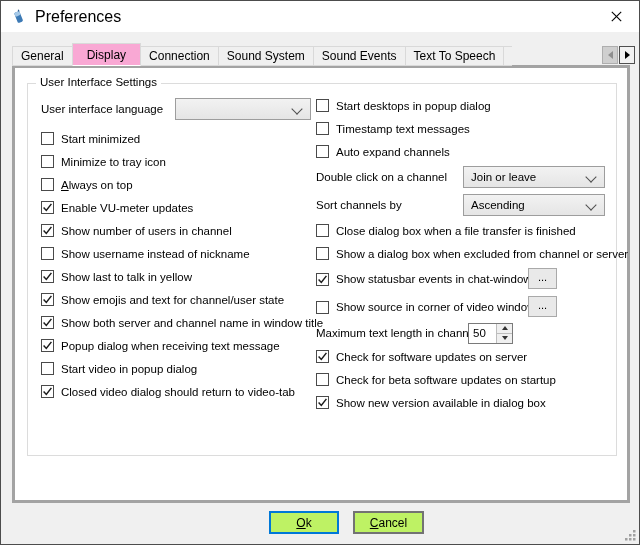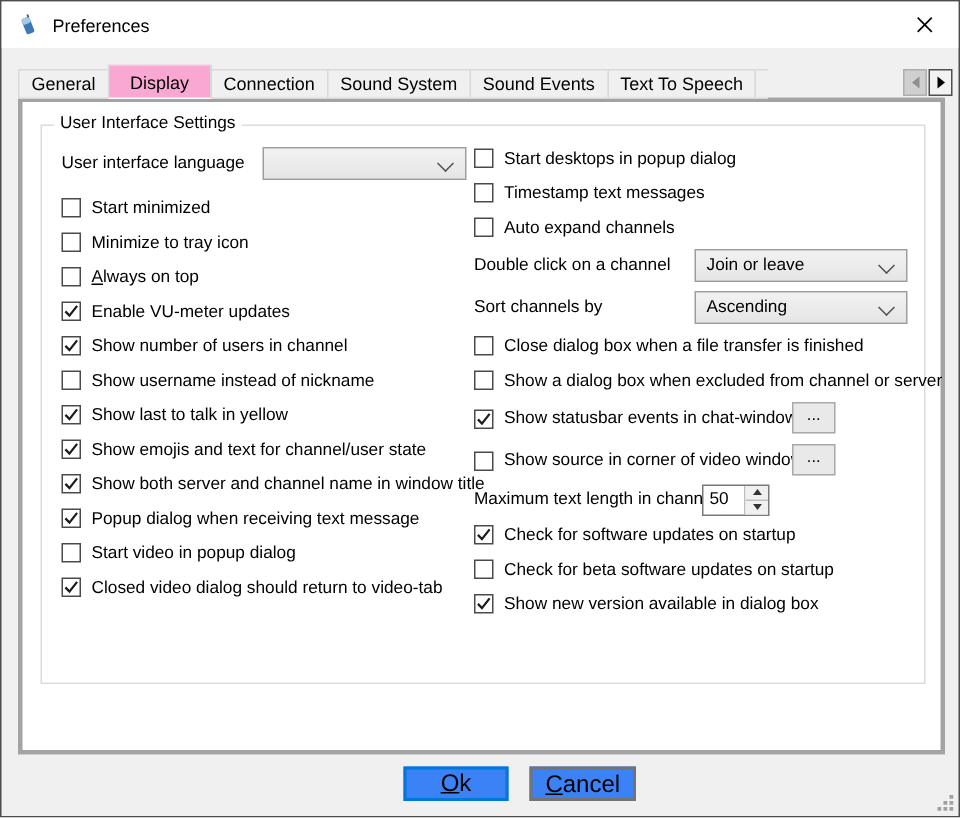--- a/index.html
+++ b/index.html
@@ -2,21 +2,21 @@
 <html><head>
 <meta charset="utf-8">
 <style>
   html,body{margin:0;padding:0;background:#ffffff;}
   .window{position:relative;width:640px;height:545px;box-sizing:border-box;
     background:#f0f0f0;border:1px solid #4c4c4c;overflow:hidden;
     font-family:"Liberation Sans","DejaVu Sans",sans-serif;font-size:11.5px;color:#000;}
   
   .titlebar{position:absolute;top:0;left:0;right:0;height:31px;background:#fff;
     display:flex;align-items:center;padding-left:10px;box-sizing:border-box;}
-  .title-text{font-size:12px;margin-left:8px;}
+  .title-text{font-size:16px;margin-left:8px;}
   .close-btn{position:absolute;right:0;top:0;width:45px;height:30px;
     display:flex;align-items:center;justify-content:center;cursor:default;}
   
   .tabbar{position:absolute;top:42px;left:11px;width:500px;height:23px;
     display:flex;align-items:flex-end;overflow:hidden;z-index:2;}
   .tab{flex:none;height:20px;box-sizing:border-box;border:1px solid #d9d9d9;
     background:#f0f0f0;display:flex;align-items:center;padding:0 8px;
     margin-right:-1px;font-size:12px;white-space:nowrap;}
   .tab.active{background:#f9a8d4;height:23px;border-bottom:1px solid #fff;
     padding:0 14px;position:relative;z-index:3;}
@@ -59,21 +59,21 @@
   .row-spin .rs-label{width:152px;flex:none;}
   .spinbox{display:flex;height:21px;box-sizing:border-box;border:1px solid #7a7a7a;background:#fff;}
   .spin-value{width:23px;padding-left:4px;display:flex;align-items:center;}
   .spin-btns{width:15px;border-left:1px solid #bdbdbd;display:flex;flex-direction:column;}
   .spin-btn{flex:1;display:flex;align-items:center;justify-content:center;background:#f0f0f0;}
   .spin-btn.up{border-bottom:1px solid #bdbdbd;}
   .tri-up{width:0;height:0;border-left:3px solid transparent;border-right:3px solid transparent;border-bottom:4px solid #333;}
   .tri-down{width:0;height:0;border-left:3px solid transparent;border-right:3px solid transparent;border-top:4px solid #333;}
   
   .footer-btn{position:absolute;top:510px;height:23px;box-sizing:border-box;
-    background:#3b82f6;text-align:center;font-size:16px;line-height:20px;cursor:default;}
+    background:#bef264;text-align:center;font-size:12px;line-height:20px;cursor:default;}
   .ok{left:268px;width:70px;border:2px solid #0078d7;}
   .cancel{left:352px;width:71px;border:2px solid #737373;line-height:21px;}
   .size-grip{position:absolute;right:2px;bottom:2px;}
   u{text-decoration:underline;}
 </style>
 </head>
 <body>
 
 <div class="window">
 
@@ -281,21 +281,21 @@
                 </div>
               </div>
             </div>
           </div>
           <div class="cb-row">
             <span class="checkbox">
               <svg width="11" height="11" viewBox="0 0 11 11">
                 <polyline points="1.6,5.6 4.3,8.4 9.4,1.9" fill="none" stroke="#1b1b1b" stroke-width="1.5"></polyline>
               </svg>
             </span>
-            <span class="cb-label">Check for software updates on startup</span>
+            <span class="cb-label">Check for software updates on server</span>
           </div>
           <div class="cb-row">
             <span class="checkbox"></span>
             <span class="cb-label">Check for beta software updates on startup</span>
           </div>
           <div class="cb-row">
             <span class="checkbox">
               <svg width="11" height="11" viewBox="0 0 11 11">
                 <polyline points="1.6,5.6 4.3,8.4 9.4,1.9" fill="none" stroke="#1b1b1b" stroke-width="1.5"></polyline>
               </svg>

